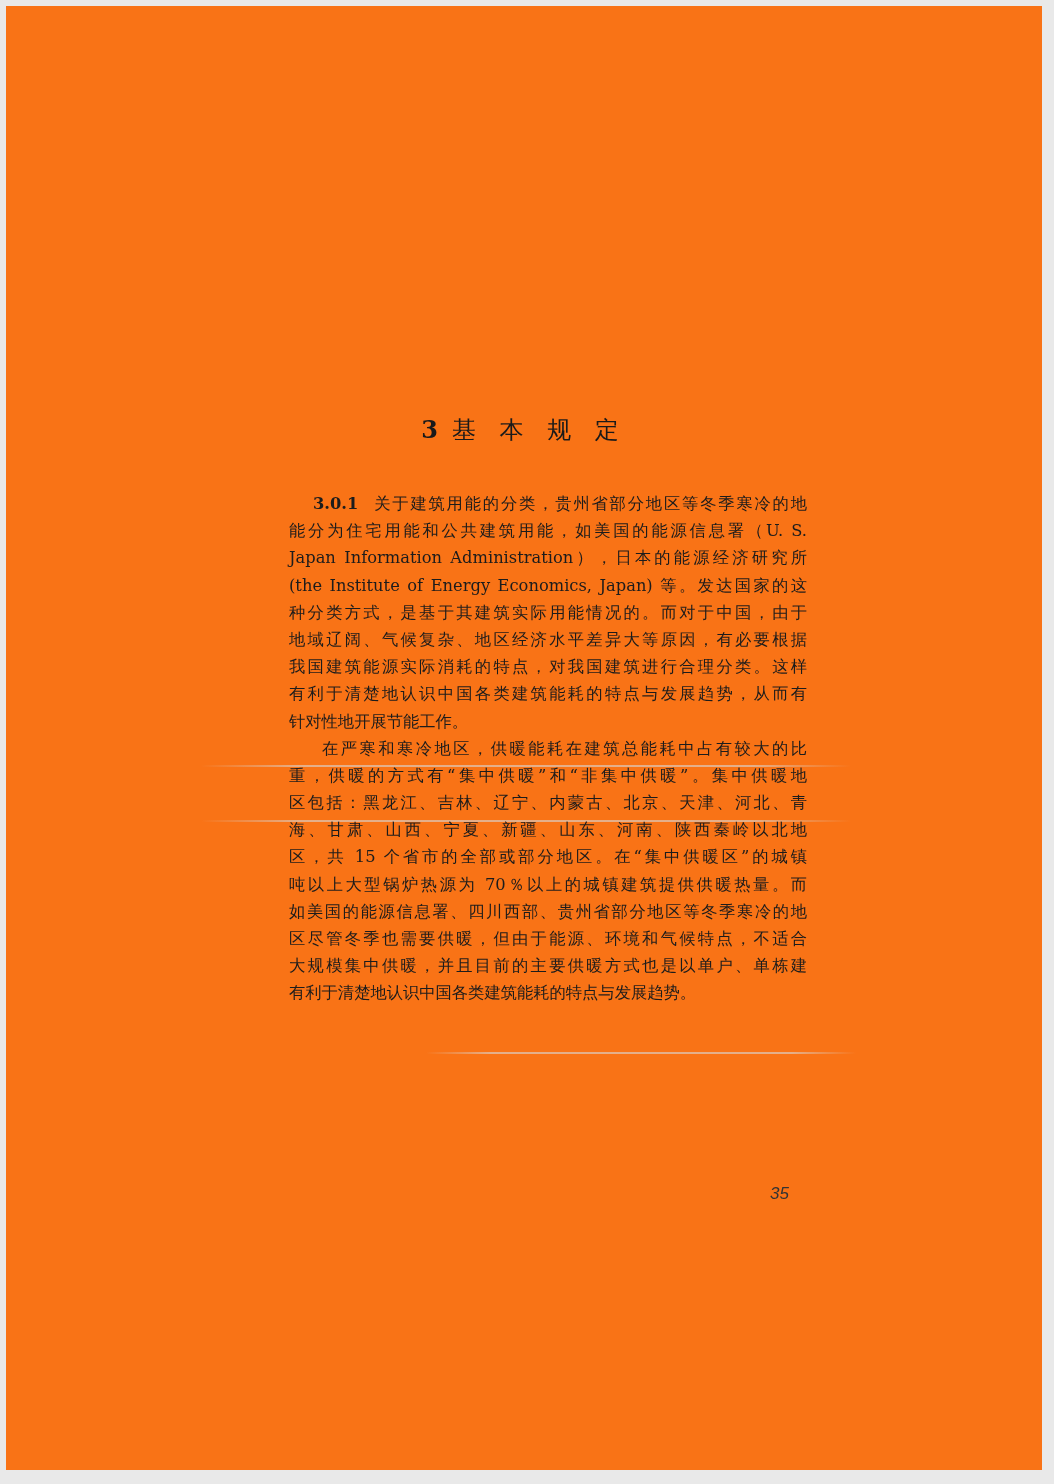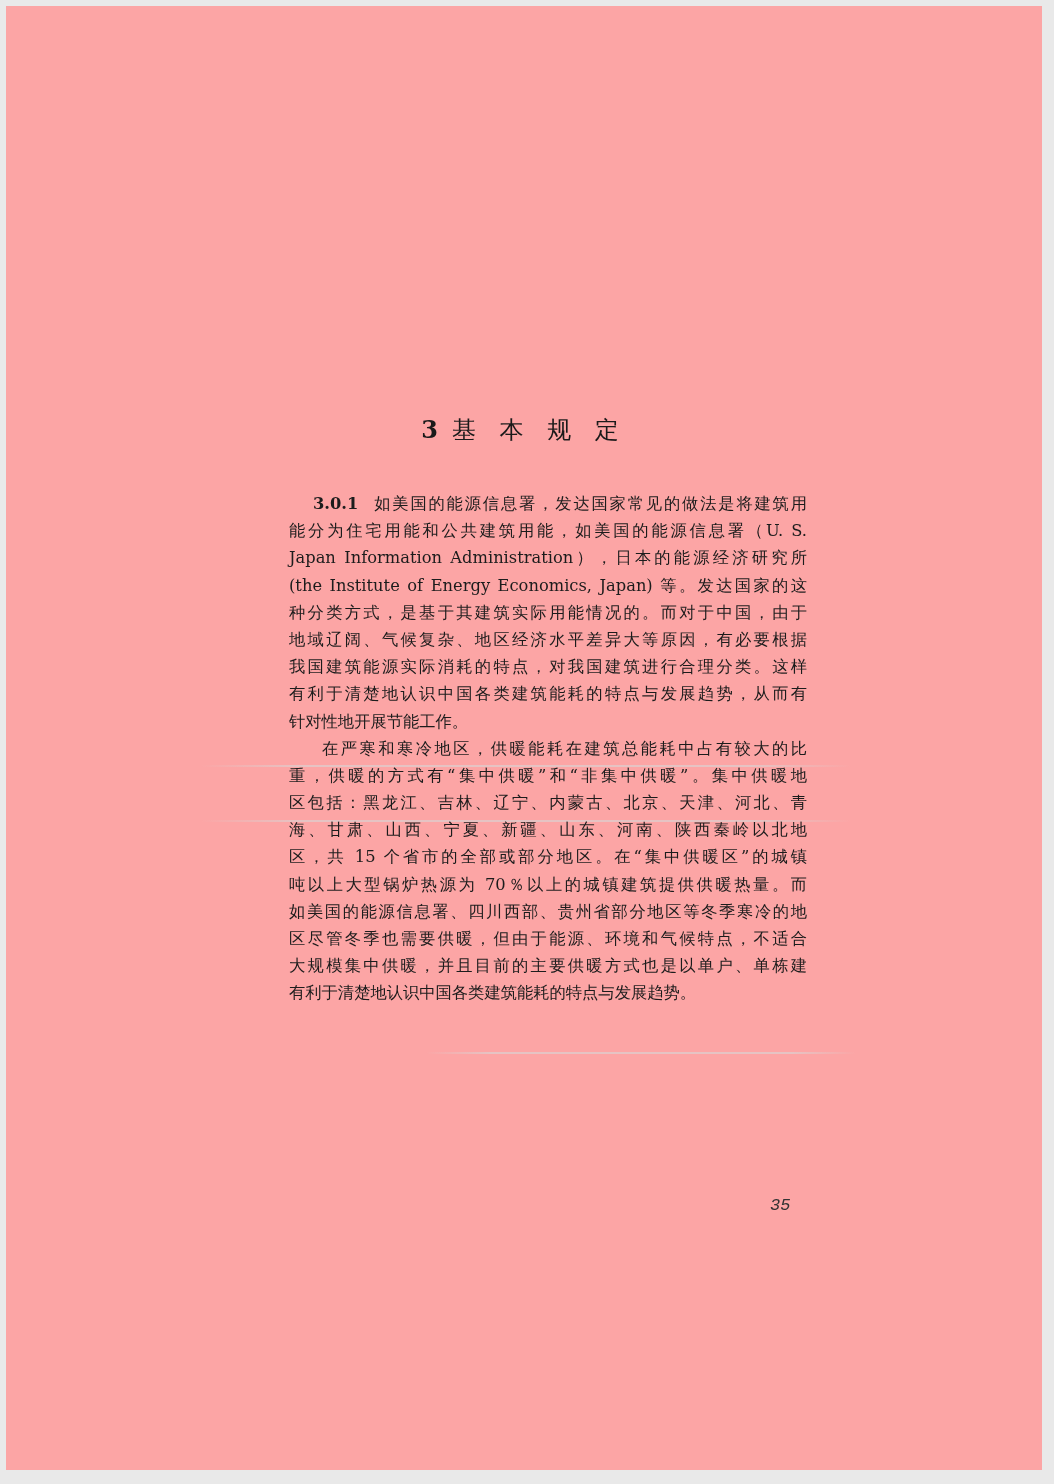--- a/index.html
+++ b/index.html
@@ -6,21 +6,21 @@
     body {
       width: 1054px; height: 1484px;
       background: #e9e9e9;
       position: relative;
       overflow: hidden;
     }
     .page {
       position: absolute;
       left: 6px; top: 6px;
       width: 1036px; height: 1464px;
-      background: #fca5a5;
+      background: #f97316;
     }
     .faint-line {
       position: absolute;
       height: 2px;
       background: linear-gradient(to right, rgba(220,220,220,0), rgba(215,215,215,0.6) 15%, rgba(215,215,215,0.6) 85%, rgba(220,220,220,0));
     }
     .title {
       position: absolute;
       left: 0; width: 1036px;
       top: 408px;
@@ -48,44 +48,43 @@
       text-align-last: justify;
       height: 27.2px;
     }
     .line.last { text-align-last: left; }
     .line.indent { padding-left: 33px; }
     .clause-num { font-weight: bold; margin-right: 14px; margin-left: 24px; }
     .page-number {
       position: absolute;
       left: 764px;
       top: 1178px;
-      font-family: Liberation Mono, monospace;
+      font-family: Liberation Sans, sans-serif;
       font-style: italic;
       font-size: 17px;
       color: #333;
-      margin-top: 12px;
     }
   </style>
 </head>
 <body>
 
 <div class="page">
 
   <div class="faint-line" style="left:195px; width:650px; top:759px;"></div>
   <div class="faint-line" style="left:195px; width:650px; top:814px;"></div>
   <div class="faint-line" style="left:420px; width:430px; top:1046px;"></div>
 
   <div class="title">
     <span class="num">3</span><span>基 本 规 定</span>
   </div>
 
   <div class="body">
 
     <div>
-      <span class="line"><span class="clause-num">3.0.1</span><span>如美国的能源信息署，发达国家常见的做法是将建筑用</span></span>
+      <span class="line"><span class="clause-num">3.0.1</span><span>关于建筑用能的分类，贵州省部分地区等冬季寒冷的地</span></span>
       <span class="line">能分为住宅用能和公共建筑用能，如美国的能源信息署（U. S.</span>
       <span class="line">Japan Information Administration），日本的能源经济研究所</span>
       <span class="line">(the Institute of Energy Economics, Japan) 等。发达国家的这</span>
       <span class="line">种分类方式，是基于其建筑实际用能情况的。而对于中国，由于</span>
       <span class="line">地域辽阔、气候复杂、地区经济水平差异大等原因，有必要根据</span>
       <span class="line">我国建筑能源实际消耗的特点，对我国建筑进行合理分类。这样</span>
       <span class="line">有利于清楚地认识中国各类建筑能耗的特点与发展趋势，从而有</span>
       <span class="line last">针对性地开展节能工作。</span>
     </div>
 

